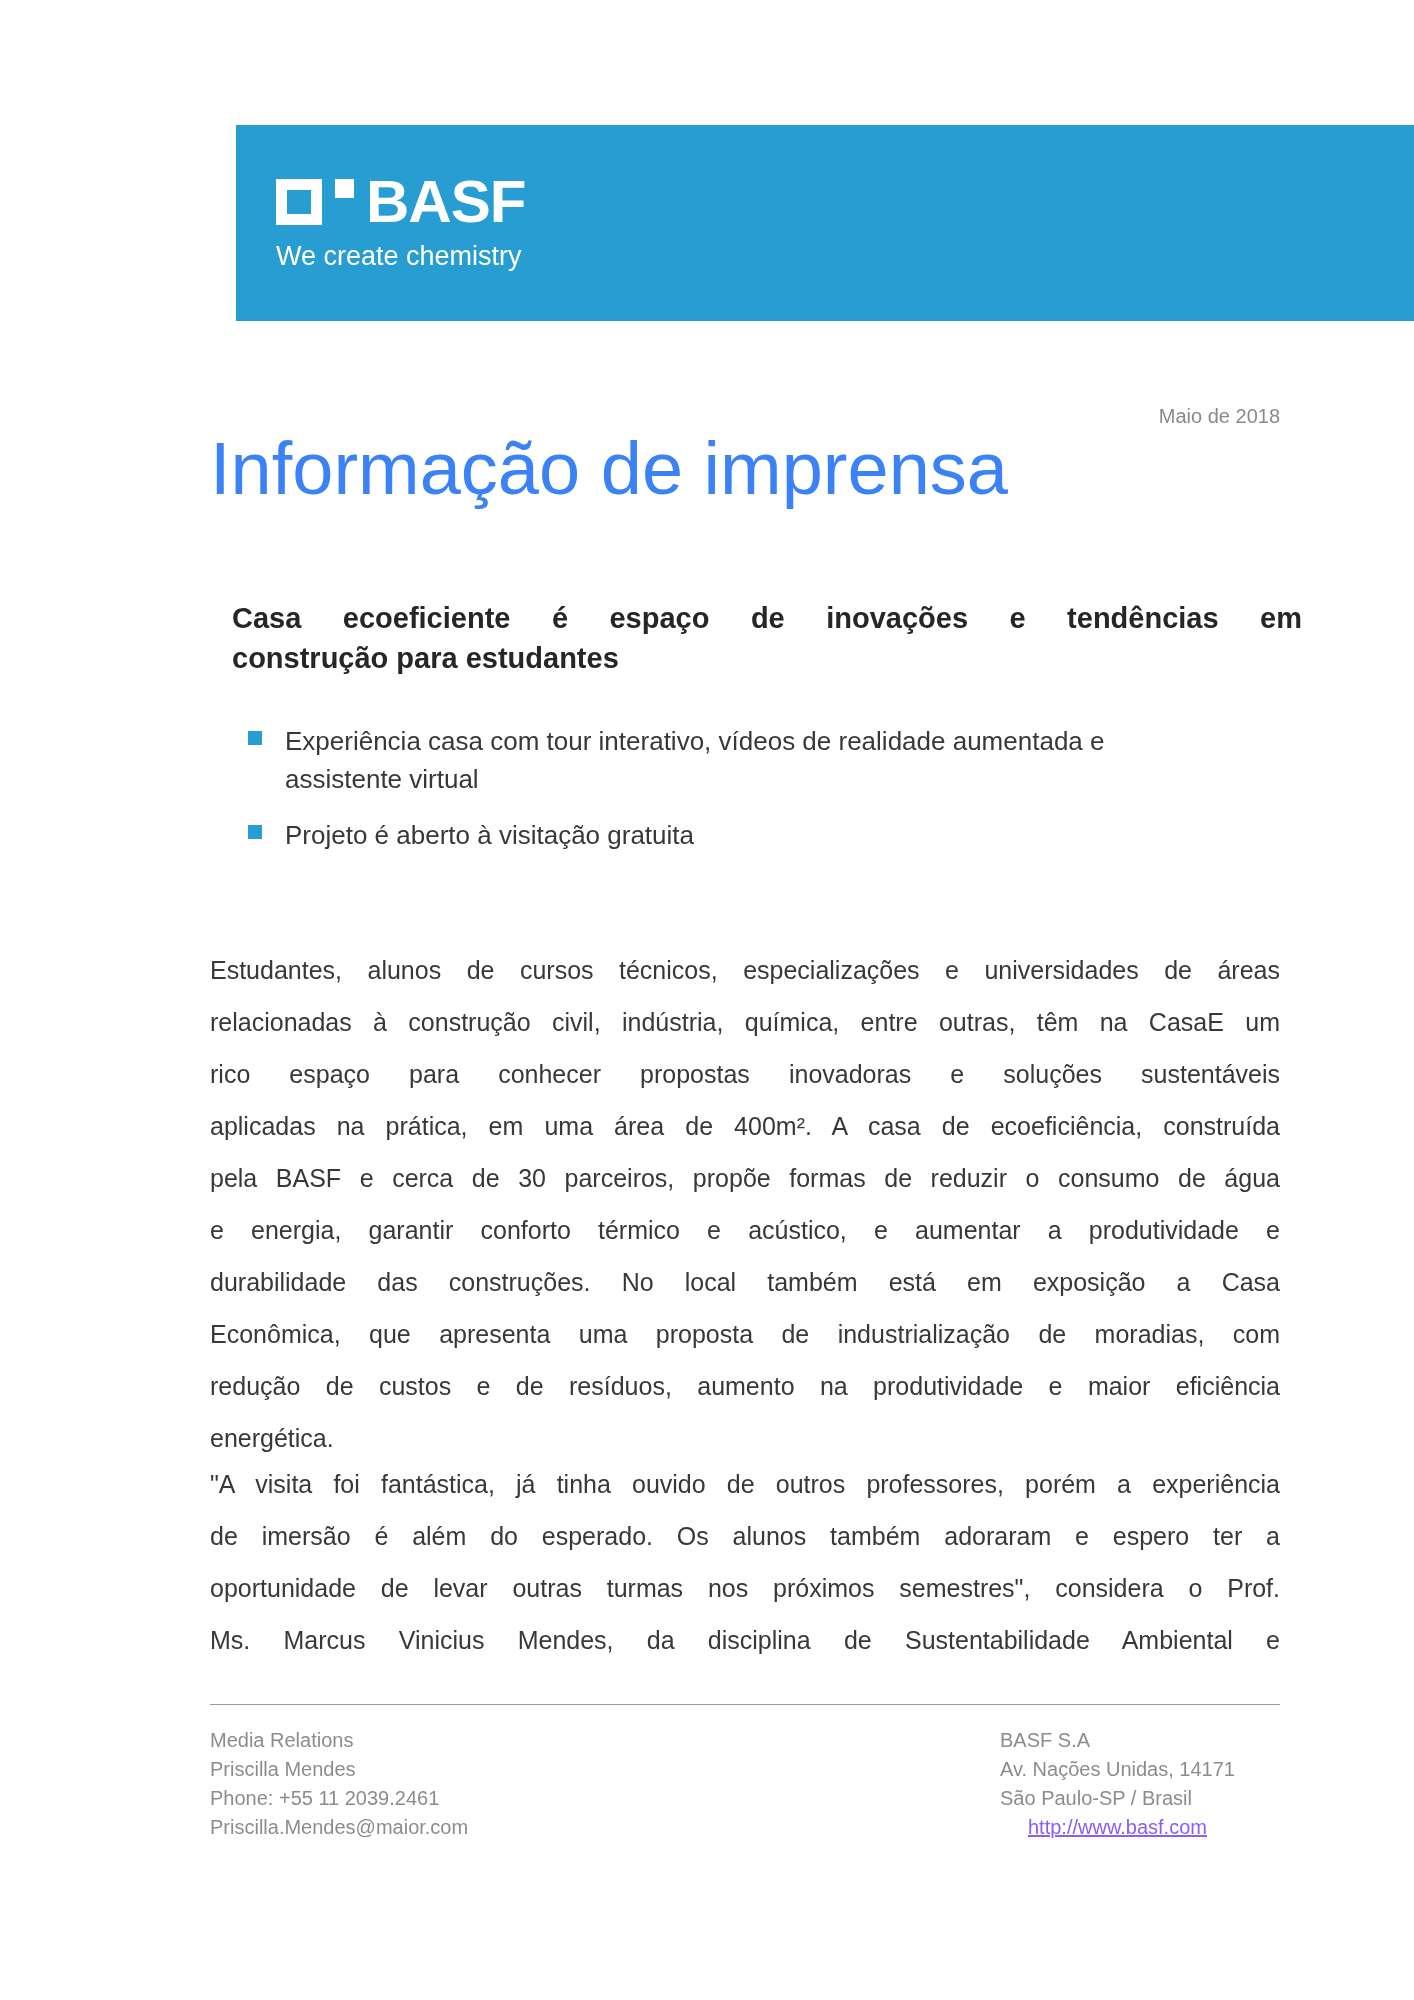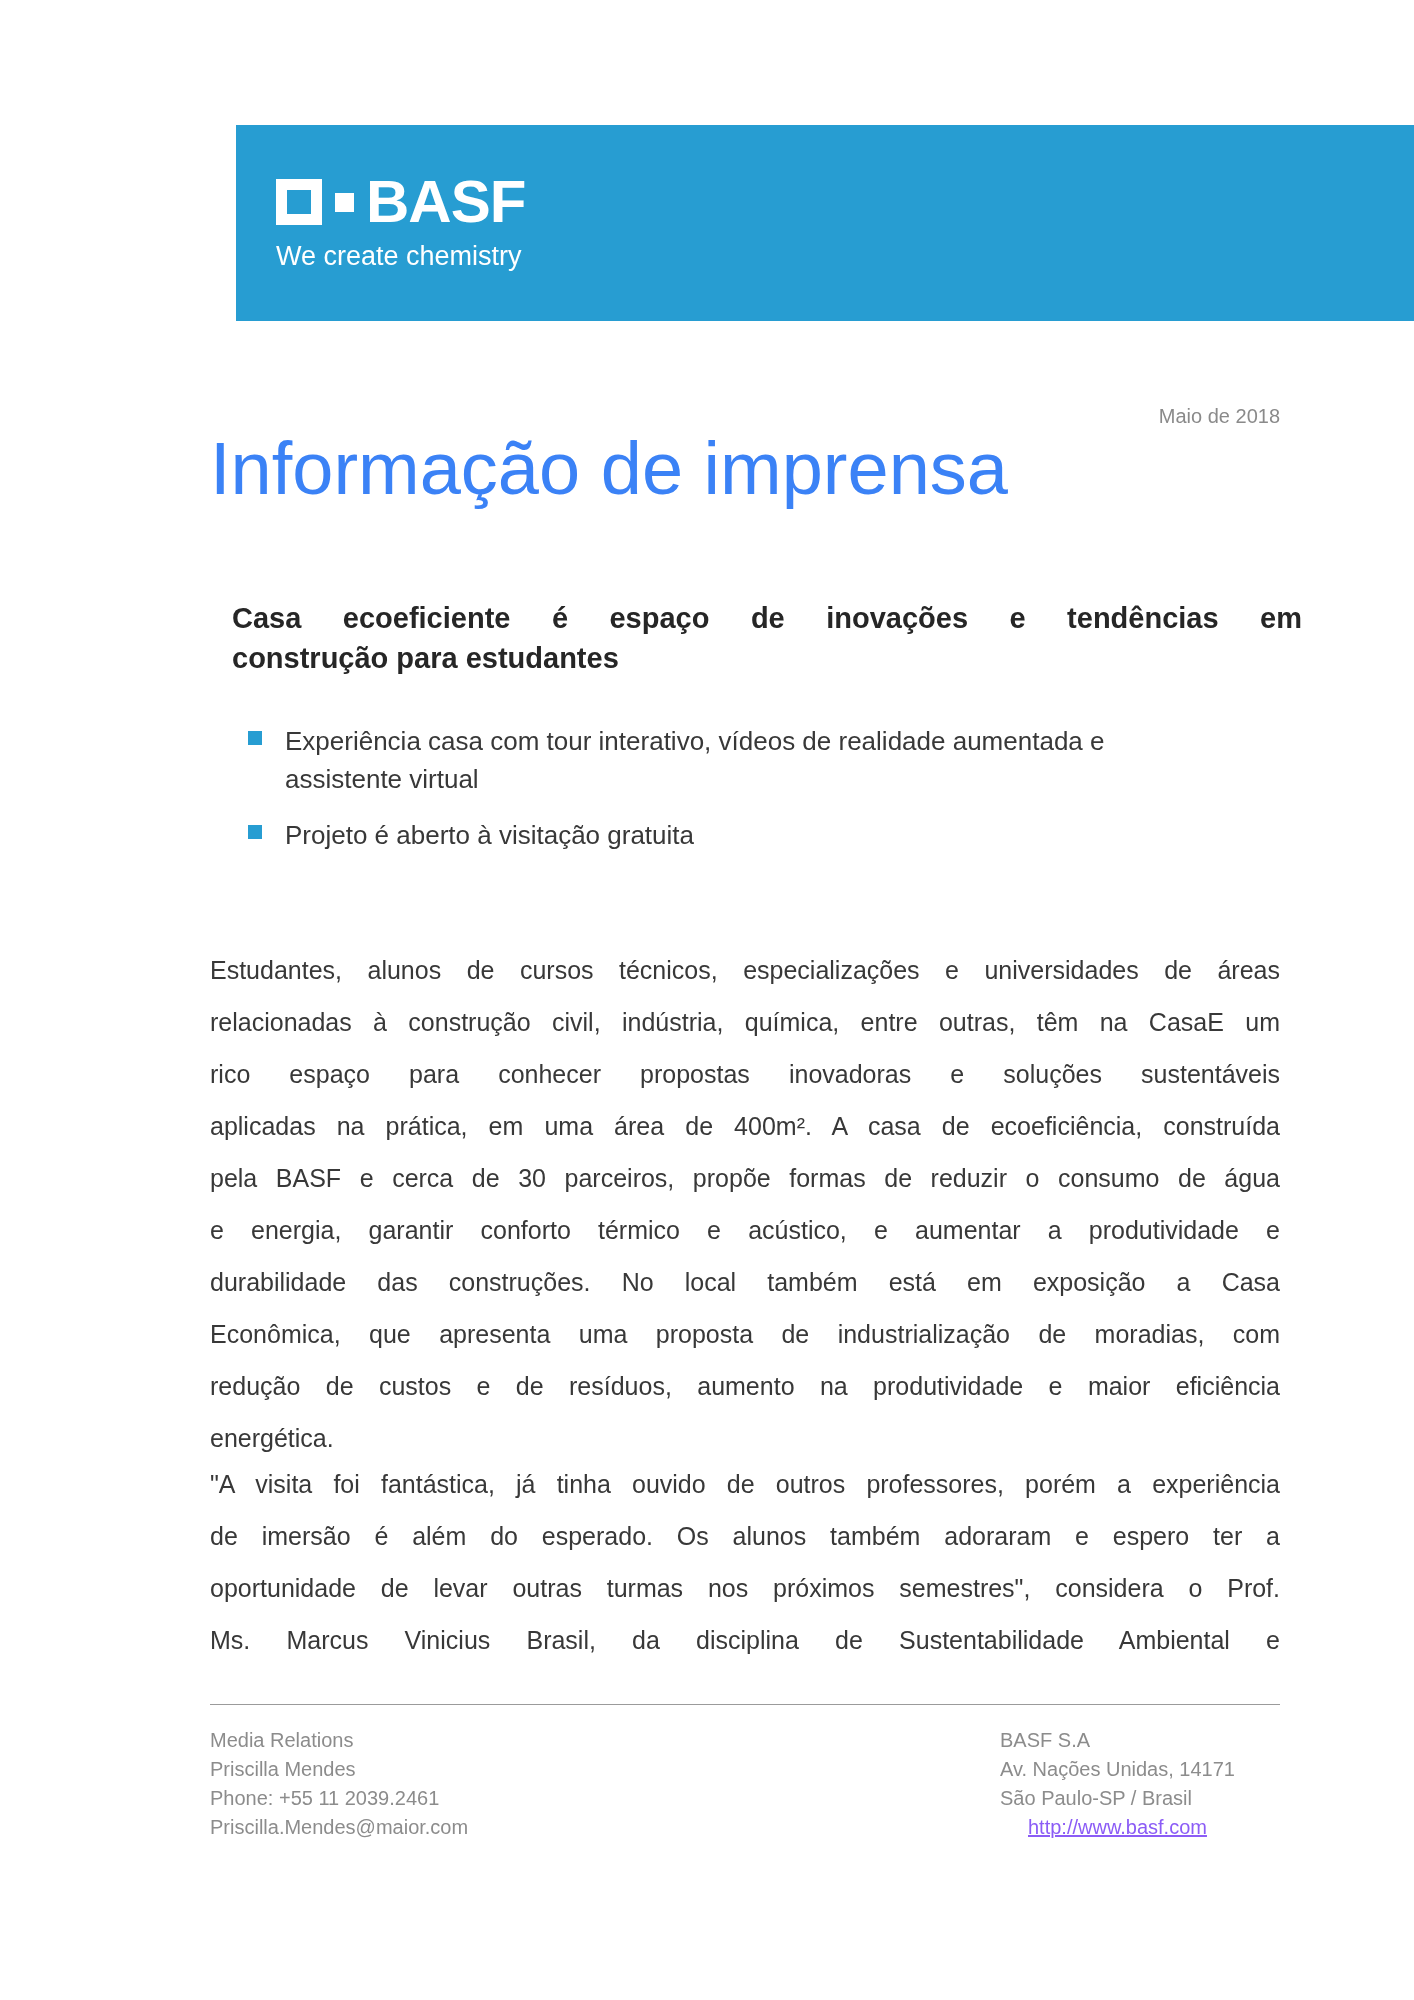--- a/index.html
+++ b/index.html
@@ -9,21 +9,21 @@
     -webkit-font-smoothing: antialiased;
   }
   .page { position: absolute; inset: 0; background: #ffffff; }
 
   
   .band {
     position: absolute; left: 236px; top: 125px; right: 0; height: 196px;
     background: #279dd2;
   }
   .logo { position: absolute; left: 40px; top: 54px; }
-  .logo-mark { display: flex; align-items: center; height: 46px; }
+  .logo-mark { display: flex; height: 46px; }
   .sq-outline {
     width: 24px; height: 24px; border: 11px solid #ffffff;
     background: transparent; display: inline-block;
   }
   .sq-filled {
     width: 19px; height: 19px; background: #ffffff; display: inline-block;
     margin-left: 13px;
   }
   .logo-text {
     color: #ffffff; font-size: 60px; font-weight: 700; line-height: 46px;
@@ -128,21 +128,21 @@
       <div class="tline j">e energia, garantir conforto térmico e acústico, e aumentar a produtividade e</div>
       <div class="tline j">durabilidade das construções. No local também está em exposição a Casa</div>
       <div class="tline j">Econômica, que apresenta uma proposta de industrialização de moradias, com</div>
       <div class="tline j">redução de custos e de resíduos, aumento na produtividade e maior eficiência</div>
       <div class="tline">energética.</div>
     </div>
   <div class="para para-2">
       <div class="tline j">"A visita foi fantástica, já tinha ouvido de outros professores, porém a experiência</div>
       <div class="tline j">de imersão é além do esperado. Os alunos também adoraram e espero ter a</div>
       <div class="tline j">oportunidade de levar outras turmas nos próximos semestres", considera o Prof.</div>
-      <div class="tline j">Ms. Marcus Vinicius Brasil, da disciplina de Sustentabilidade Ambiental e</div>
+      <div class="tline j">Ms. Marcus Vinicius Mendes, da disciplina de Sustentabilidade Ambiental e</div>
     </div>
 
   <div class="footer-rule"></div>
 
   <div class="footer-col footer-media">
     <div>Media Relations</div>
     <div>Priscilla Mendes</div>
     <div>Phone: +55 11 2039.2461</div>
     <div>Priscilla.Mendes@maior.com</div>
   </div>

